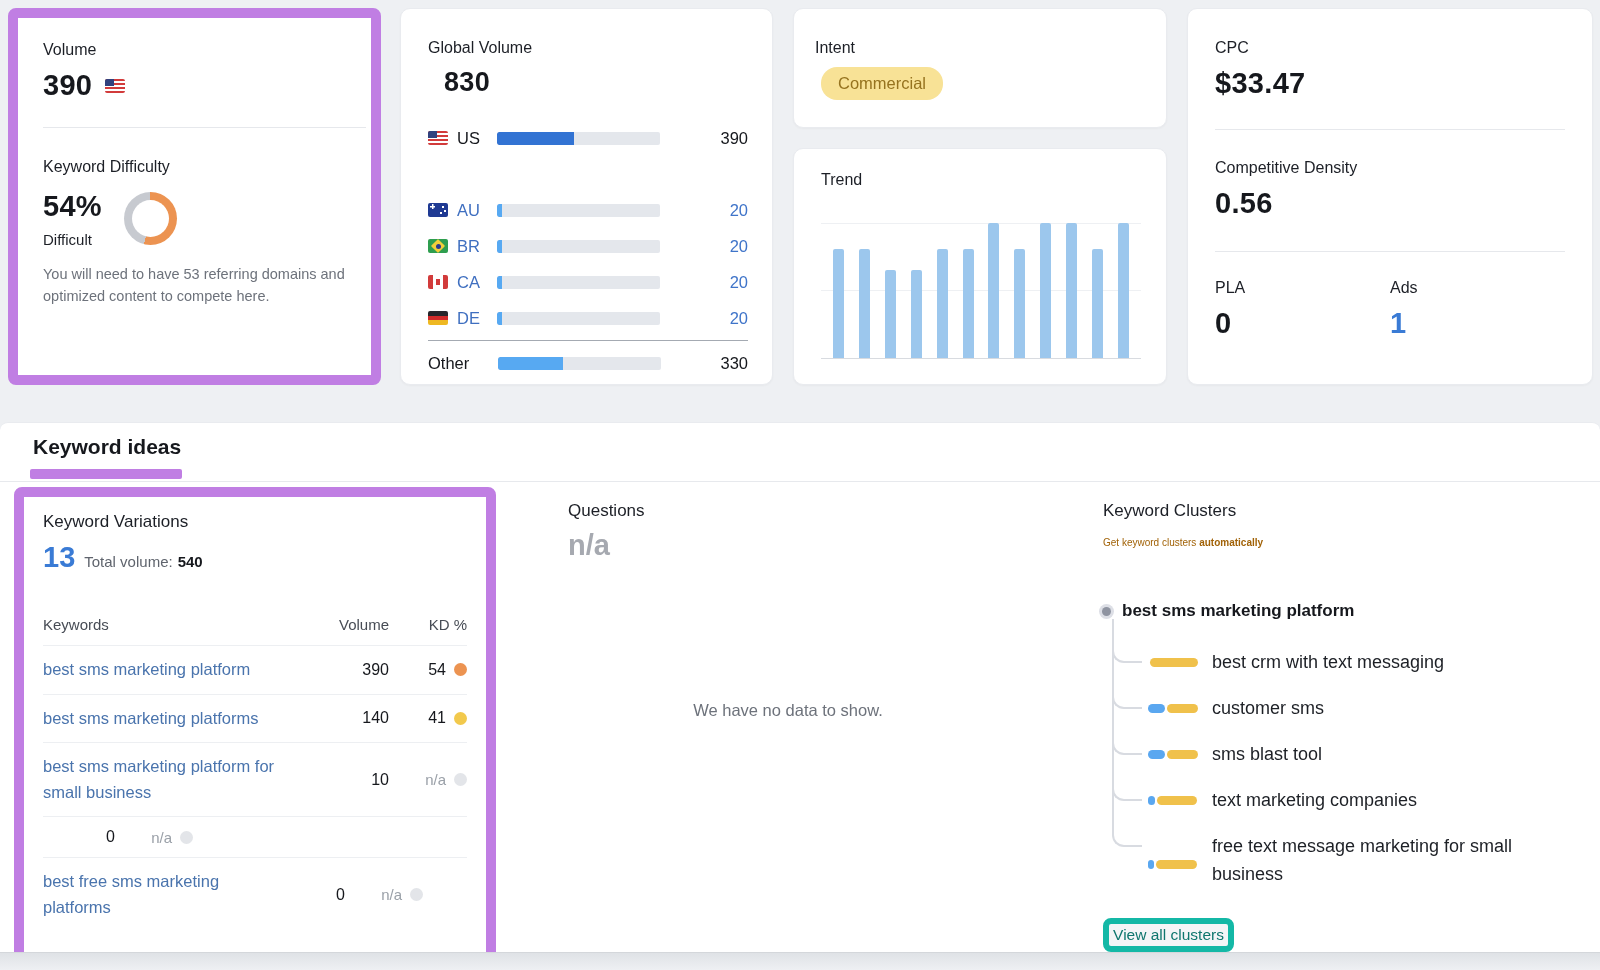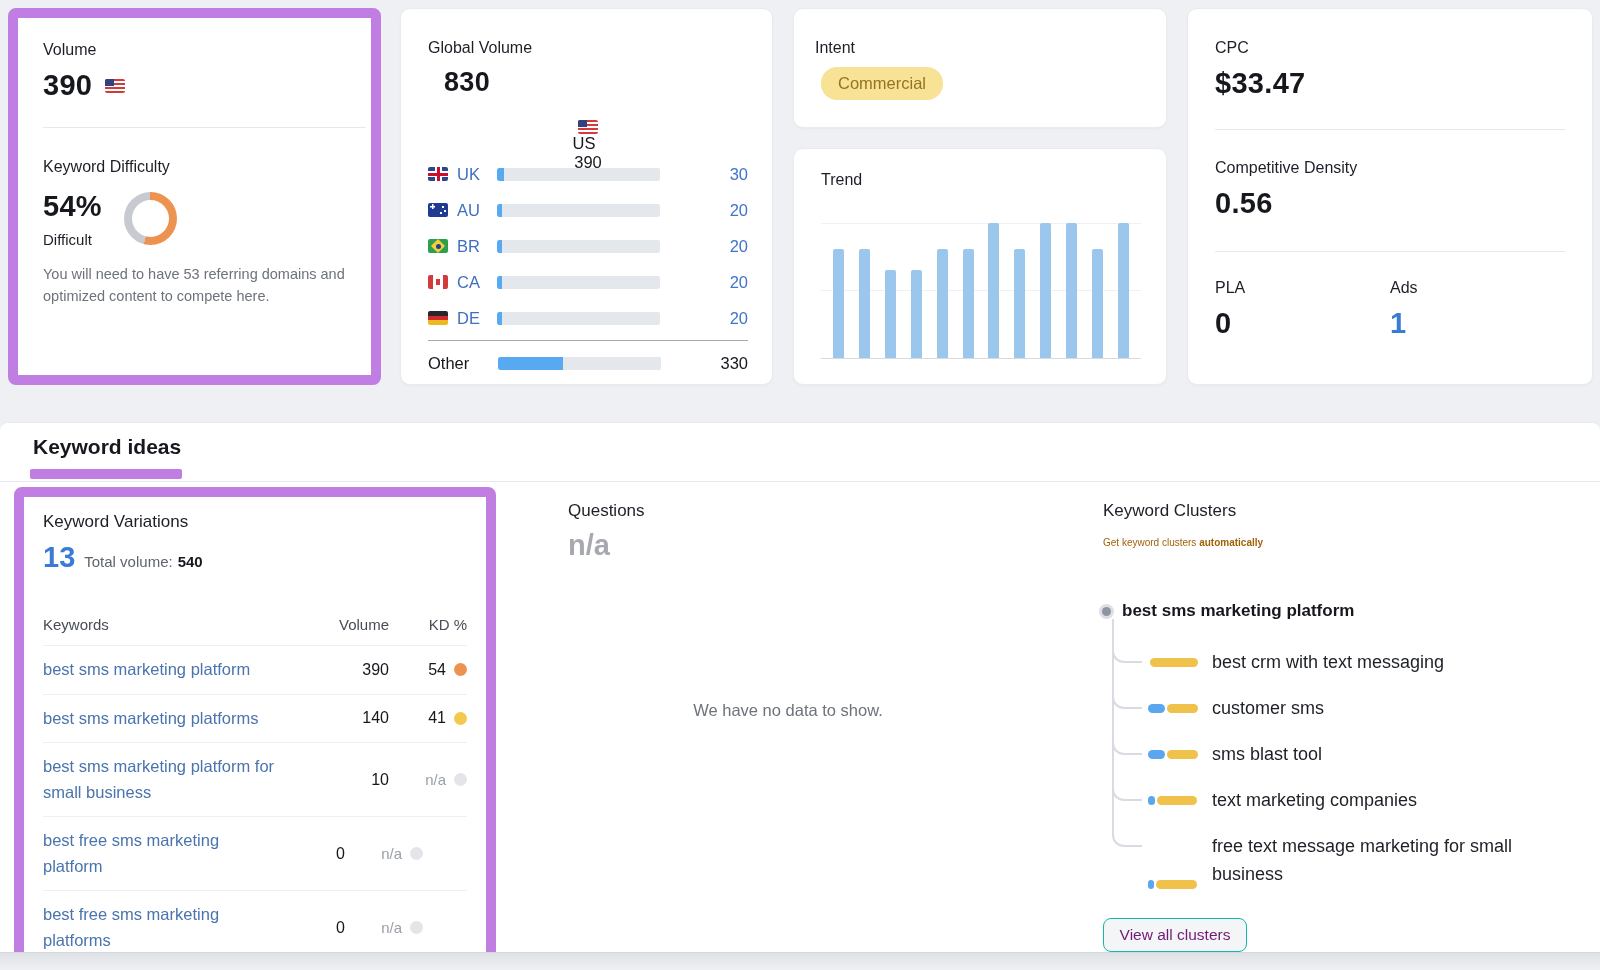--- a/index.html
+++ b/index.html
@@ -105,22 +105,22 @@
   .cluster-root-dot { position:absolute; width:9px; height:9px; border-radius:50%;
       background:#8f94a1; box-shadow:0 0 0 3px #dddfe6; }
   .cluster-item { position:absolute; display:flex; align-items:center; }
   .pill { width:50px; height:9px; display:flex; align-items:center; flex:none; margin-right:14px; }
   .pill span { display:block; height:9px; border-radius:5px; }
   .pill .blue { background:#5aa7f0; margin-right:2px; }
   .pill .yellow { background:#f0c14b; }
   .cluster-label { font-size:18px; color:#1d2026; line-height:1.55; }
   .connector { position:absolute; border-left:2px solid #d8dbe1; border-bottom:2px solid #d8dbe1;
                border-bottom-left-radius:12px; }
-  .vac-btn { position:absolute; width:144px; height:34px; background:#f4f5f7;
-      border:1px solid #14b8a6; border-radius:8px; font-size:15.5px; color:#701a75;
+  .vac-btn { position:absolute; width:131px; height:34px; background:#f4f5f7;
+      border:6px solid #14b8a6; border-radius:8px; font-size:15.5px; color:#0f766e;
       display:flex; align-items:center; justify-content:center; cursor:pointer;
       font-family:inherit; }
 
   .muted { color:#6d727b; }
   .bottom-strip { position:absolute; left:0; top:952px; width:1600px; height:18px;
       background:linear-gradient(#dfe2e6,#eef0f3); border-top:1px solid #d4d7db; }
 </style>
 </head>
 <body>
 
@@ -145,37 +145,29 @@
       <div class="donut" style="margin-left: 22px; margin-top: 2px; background: conic-gradient(rgb(236, 147, 81) 0deg, rgb(236, 147, 81) 54%, rgb(199, 202, 208) 54%, rgb(199, 202, 208) 100%);"></div>
     </div>
     <div class="muted" style="font-size:14.5px; line-height:1.5; margin-top:16px;">You will need to have 53 referring domains and optimized content to compete here.</div>
   </div>
 </div>
 
 <div class="card" style="left:400px; top:8px; width:373px; height:377px;">
   <div class="abs metric-label" style="left:27px; top:30px;">Global Volume</div>
   <div class="abs big-num" style="left:43px; top:58px; font-size:27px;">830</div>
 
-  <div class="gv-row" style="top:111px;flex-direction:column;">
+  <div class="gv-row" style="top:111px;">
     <span class="flag us">
         <i></i>
       </span>
     <span class="gv-code">US</span>
     <span class="gv-track">
         <span class="gv-fill" style="background: rgb(50, 115, 211); width: 47%;"></span>
       </span>
     <span class="gv-val">390</span>
-  </div>
-  <div class="gv-row" style="top:147px;">
-    <span class="flag uk"></span>
-    <span class="gv-code link">UK</span>
-    <span class="gv-track">
-        <span class="gv-fill" style="background: rgb(87, 169, 242); width: 4%;"></span>
-      </span>
-    <span class="gv-val link">30</span>
   </div>
   <div class="gv-row" style="top:183px;">
     <span class="flag au"></span>
     <span class="gv-code link">AU</span>
     <span class="gv-track">
         <span class="gv-fill" style="background: rgb(87, 169, 242); width: 3%;"></span>
       </span>
     <span class="gv-val link">20</span>
   </div>
   <div class="gv-row" style="top:219px;">
@@ -298,21 +290,20 @@
       </div>
       <div class="kv-row">
         <span class="kv-kw" style="max-width:280px;">best sms marketing platform for small business</span>
         <span class="kv-vol">10</span>
         <span class="kv-kd">
             <span class="na">n/a</span>
             <span class="kd-dot" style="background: rgb(227, 229, 233);"></span>
           </span>
       </div>
       <div class="kv-row">
-        <span class="kv-kw" style="max-width:230px;">best free sms marketing platform</span>
         <span class="kv-vol">0</span>
         <span class="kv-kd">
             <span class="na">n/a</span>
             <span class="kd-dot" style="background: rgb(227, 229, 233);"></span>
           </span>
       </div>
       <div class="kv-row">
         <span class="kv-kw" style="max-width:230px;">best free sms marketing platforms</span>
         <span class="kv-vol">0</span>
         <span class="kv-kd">
@@ -366,21 +357,21 @@
       </span>
     <span class="cluster-label">sms blast tool</span>
   </div>
   <div class="cluster-item" style="left:1148px; top:364px;">
     <span class="pill">
         <span class="blue" style="width: 14%;"></span>
         <span class="yellow" style="width: 80%;"></span>
       </span>
     <span class="cluster-label">text marketing companies</span>
   </div>
-  <div class="cluster-item" style="left:1148px; top:410px; align-items:flex-end;">
+  <div class="cluster-item" style="left:1148px; top:410px; align-items:center;">
     <span class="pill" style="margin-top:7px;">
         <span class="blue" style="width: 12%;"></span>
         <span class="yellow" style="width: 82%;"></span>
       </span>
     <span class="cluster-label" style="width:330px;">free text message marketing for small business</span>
   </div>
 
   <button class="vac-btn" style="left:1103px; top:495px;">View all clusters</button>
 </div>
 

